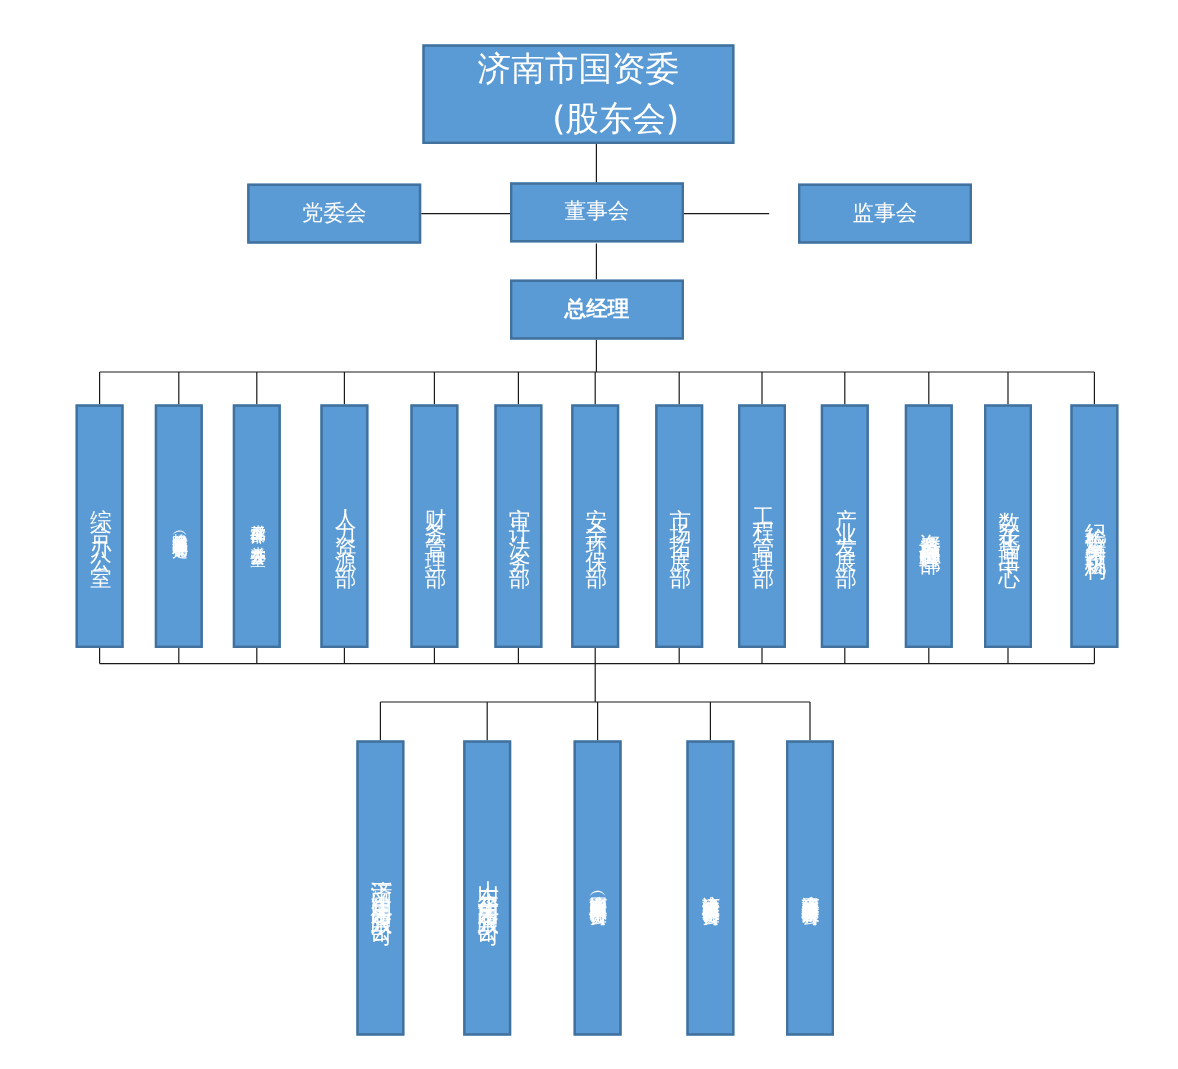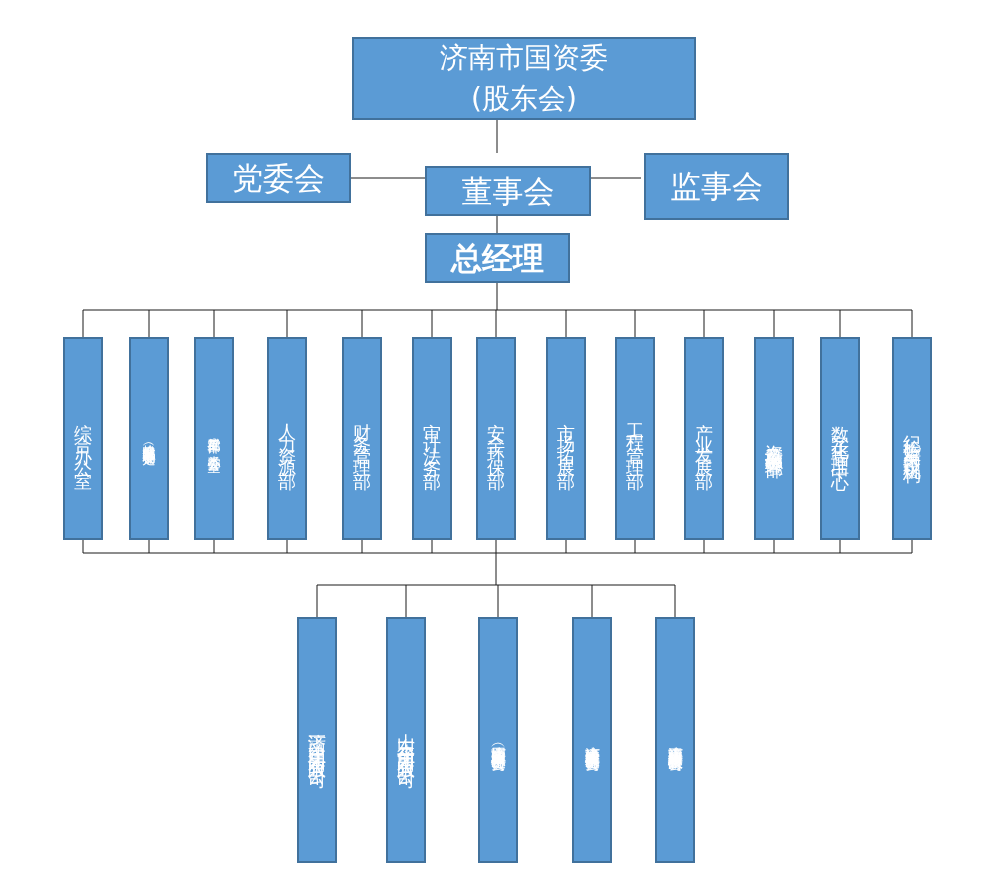--- a/index.html
+++ b/index.html
@@ -12,21 +12,21 @@
     background:#5b9bd5;
     border:2px solid #41719c;
     color:#ffffff;
     display:flex;
     align-items:center;
     justify-content:center;
     text-align:center;
   }
   .hnode span{line-height:1.45;white-space:pre-line;}
   .root-node span{font-size:28px;}
-  .gov-node span, .gm-node span{font-size:31px;line-height:1;}
+  .gov-node span, .gm-node span{font-size:18px;line-height:1;}
   .vnode span{
     writing-mode:vertical-rl;
     line-height:1;
     display:block;
   }
 </style>
 </head>
 <body>
 
 <div class="canvas">
@@ -67,34 +67,34 @@
       <line x1="83" y1="553" x2="912" y2="553" stroke="#1a1a1a" stroke-width="1"></line>
       <line x1="496" y1="553" x2="496" y2="585" stroke="#1a1a1a" stroke-width="1"></line>
       <line x1="317" y1="585" x2="675" y2="585" stroke="#1a1a1a" stroke-width="1"></line>
       <line x1="317" y1="585" x2="317" y2="617" stroke="#1a1a1a" stroke-width="1"></line>
       <line x1="406" y1="585" x2="406" y2="617" stroke="#1a1a1a" stroke-width="1"></line>
       <line x1="498" y1="585" x2="498" y2="617" stroke="#1a1a1a" stroke-width="1"></line>
       <line x1="592" y1="585" x2="592" y2="617" stroke="#1a1a1a" stroke-width="1"></line>
       <line x1="675" y1="585" x2="675" y2="617" stroke="#1a1a1a" stroke-width="1"></line>
     </svg>
 
-  <div class="node hnode root-node" style="left:352px;top:37px;width:344px;height:83px;">
+  <div class="node hnode root-node" style="left:352px;top:37px;width:260px;height:83px;text-align:right;">
     <span>济南市国资委
 (股东会)</span>
   </div>
 
   <div class="node hnode gov-node" style="left:206px;top:153px;width:145px;height:50px;">
     <span>党委会</span>
   </div>
 
-  <div class="node hnode gov-node" style="left:425px;top:166px;width:166px;height:50px;">
+  <div class="node hnode gov-node" style="left:425px;top:152px;width:145px;height:50px;">
     <span>董事会</span>
   </div>
 
-  <div class="node hnode gov-node" style="left:644px;top:153px;width:145px;height:67px;">
+  <div class="node hnode gov-node" style="left:665px;top:153px;width:145px;height:50px;">
     <span>监事会</span>
   </div>
 
   <div class="node hnode gm-node" style="left:425px;top:233px;width:145px;height:50px;font-weight:bold;">
     <span>总经理</span>
   </div>
 
 <div class="node vnode" style="left: 63px; top: 337px; width: 40px; height: 203px;">
       <span style="font-size: 18px; letter-spacing: 12px;">综合办公室</span>
     </div>

